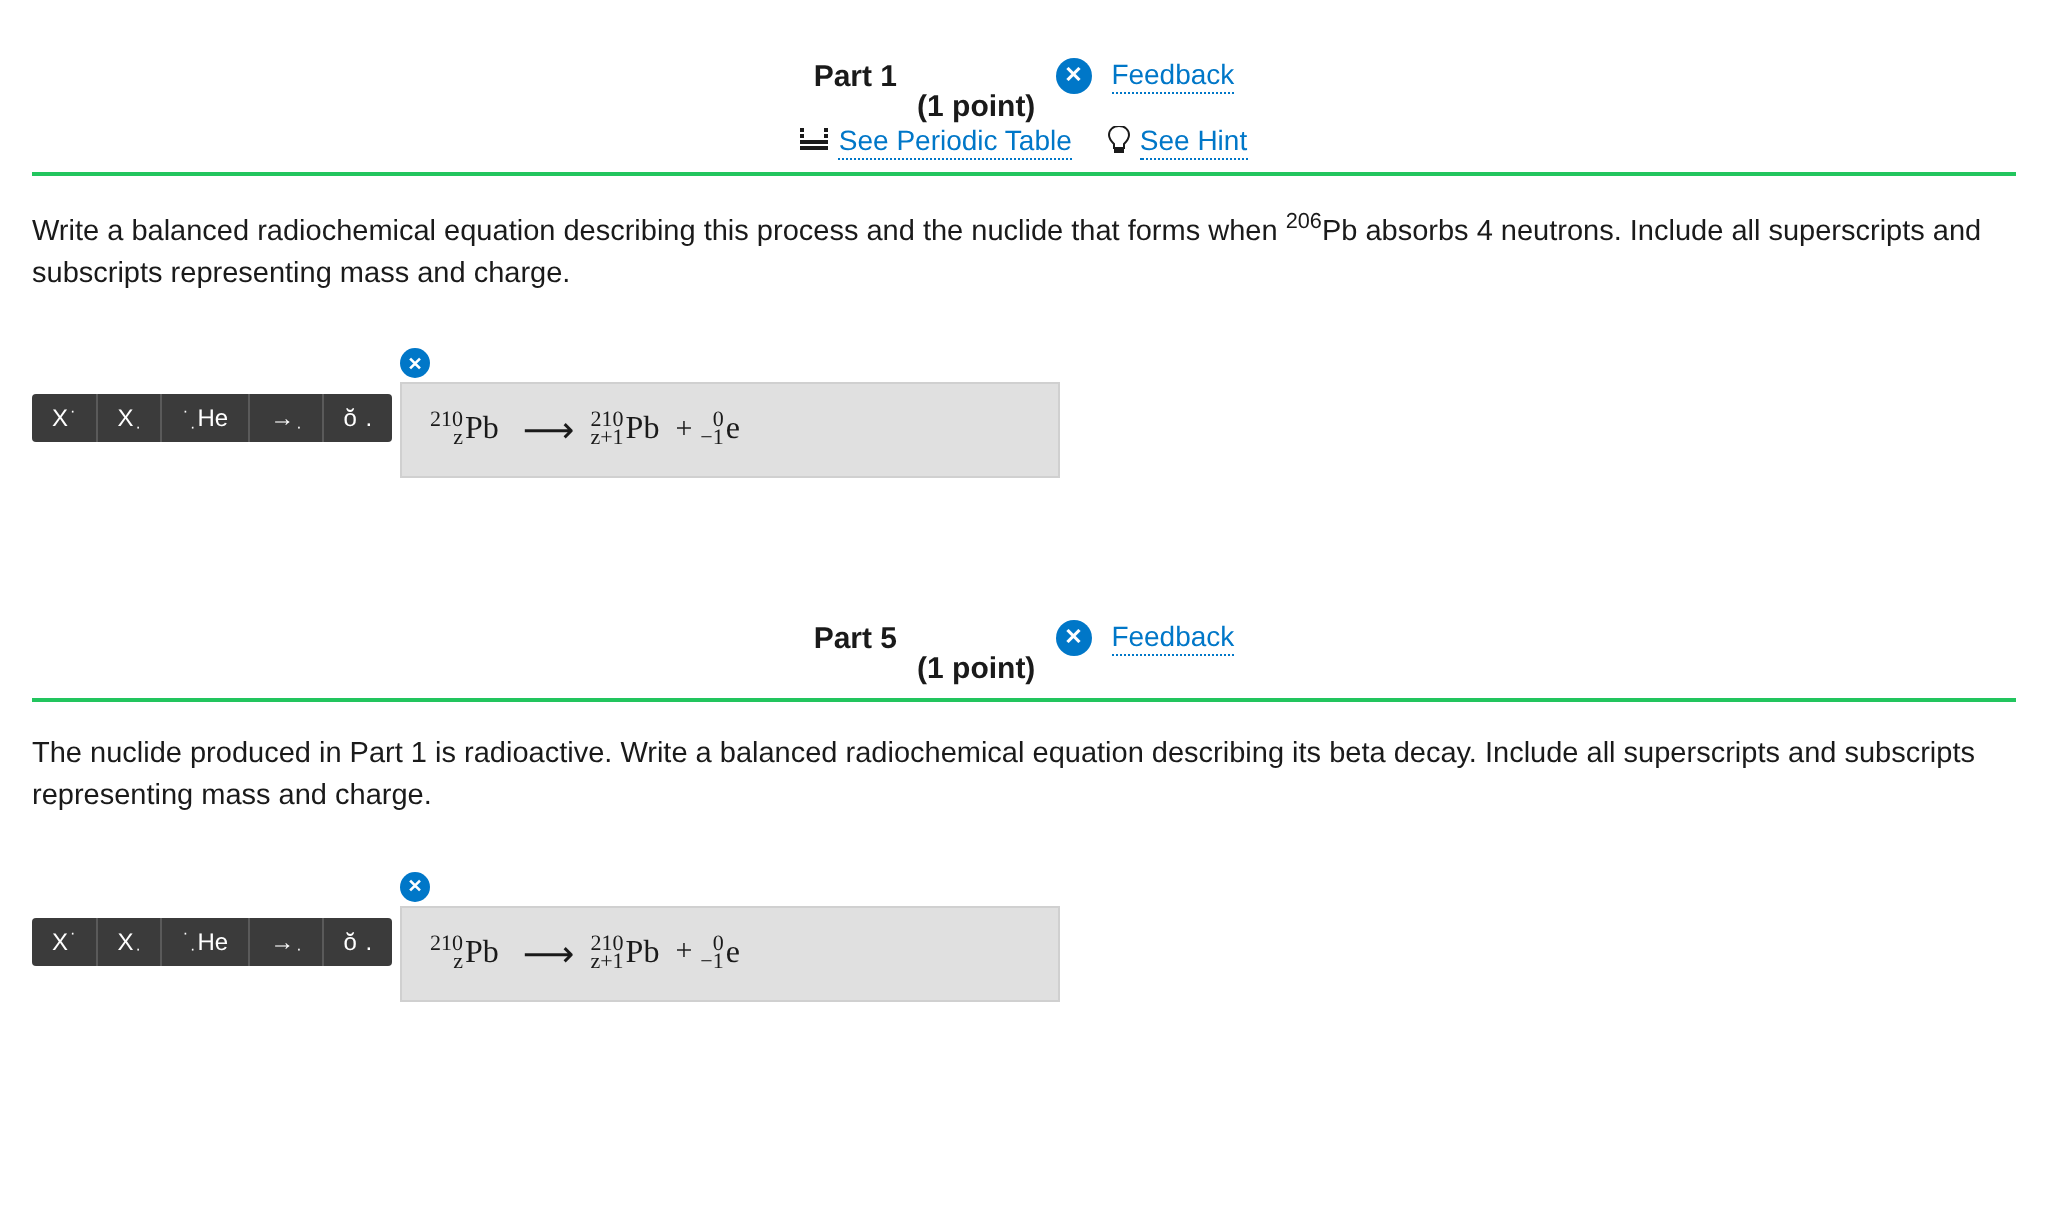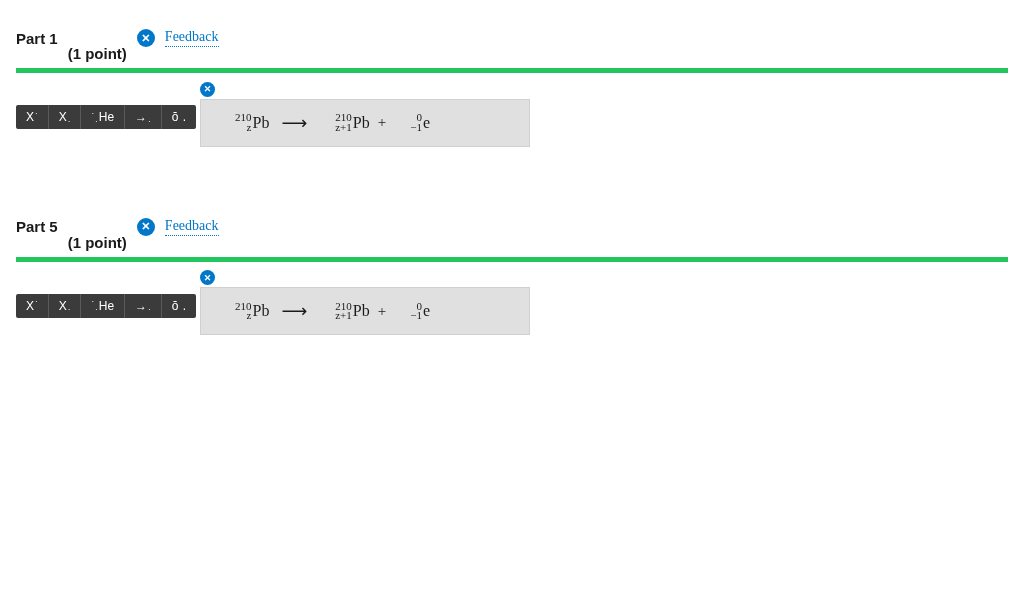--- a/index.html
+++ b/index.html
@@ -13,21 +13,22 @@
     width: 1024px;
   }
   .part-container {
     padding: 8px 16px 20px 16px;
   }
   .part-header {
     display: flex;
     align-items: center;
     justify-content: space-between;
     padding: 6px 0;
-    border-bottom: 5px solid #22c55e;
+    border-bottom: 2px solid #22c55e;
+    flex-direction: column;
   }
   .part-header-left {
     display: flex;
     align-items: center;
     gap: 10px;
   }
   .part-title {
     font-weight: bold;
     font-size: 15px;
   }
@@ -47,21 +48,20 @@
     color: #fff;
     font-weight: bold;
     font-size: 11px;
     line-height: 1;
   }
   .feedback-link, .link {
     color: #0077c8;
     text-decoration: none;
     border-bottom: 1px dotted #0077c8;
     padding-bottom: 1px;
-    font-family: Liberation Serif, serif;
   }
   .part-header-right {
     display: flex;
     align-items: center;
     gap: 18px;
   }
   .icon-wrap {
     display: inline-flex;
     align-items: center;
     gap: 5px;
@@ -127,21 +127,20 @@
     display: flex;
     align-items: center;
   }
   .nuclide {
     display: inline-flex;
     flex-direction: column;
     align-items: flex-end;
     line-height: 0.85;
     font-size: 11px;
     margin-right: 1px;
-    margin-left: 20px;
   }
   .nuclide .n-top { }
   .nuclide .n-bot { }
   .symbol {
     font-size: 16px;
     margin-right: 4px;
   }
   .arrow {
     margin: 0 8px;
     font-size: 18px;
@@ -152,22 +151,50 @@
 <body>
 
 <div class="part-container">
   <div class="part-header">
     <div class="part-header-left">
       <span class="part-title">Part 1</span>
       <span class="points">(1 point)</span>
       <span class="x-badge">✕</span>
       <a href="#" class="feedback-link">Feedback</a>
     </div>
-  </div>
-
+    <div class="part-header-right">
+      <span class="icon-wrap">
+        <span class="pt-icon">
+          <svg width="14" height="12" viewBox="0 0 14 12">
+              <g fill="#1a1a1a">
+                <rect x="0" y="0" width="2" height="2"></rect>
+                <rect x="12" y="0" width="2" height="2"></rect>
+                <rect x="0" y="3" width="2" height="2"></rect>
+                <rect x="12" y="3" width="2" height="2"></rect>
+                <rect x="0" y="6" width="14" height="2"></rect>
+                <rect x="0" y="9" width="14" height="2"></rect>
+              </g>
+            </svg>
+        </span>
+        <a href="#" class="link">See Periodic Table</a>
+      </span>
+      <span class="icon-wrap">
+        <span class="hint-icon">
+          <svg width="11" height="14" viewBox="0 0 11 14">
+              <path d="M5.5 0 C2.5 0 0.5 2 0.5 4.5 C0.5 6.5 2 8 3 9 L3 11 L8 11 L8 9 C9 8 10.5 6.5 10.5 4.5 C10.5 2 8.5 0 5.5 0 Z M3.5 12 L7.5 12 L7.5 13 L3.5 13 Z" fill="none" stroke="#1a1a1a" stroke-width="1"></path>
+            </svg>
+        </span>
+        <a href="#" class="link">See Hint</a>
+      </span>
+    </div>
+  </div>
+
+  <div class="question-text">
+    <span>Write a balanced radiochemical equation describing this process and the nuclide that forms when </span><span class="sup">206</span><span>Pb</span><span> absorbs 4 neutrons. Include all superscripts and subscripts representing mass and charge.</span>
+  </div>
 
   <div class="toolbar">
     <div class="tb-btn">
         <span>X</span>
         <span class="tb-sup">·</span>
       </div>
     <div class="tb-btn">
         <span>X</span>
         <span class="tb-sub">·</span>
       </div>
@@ -213,20 +240,21 @@
 <div class="part-container" style="padding-top:30px;">
   <div class="part-header">
     <div class="part-header-left">
       <span class="part-title">Part 5</span>
       <span class="points">(1 point)</span>
       <span class="x-badge">✕</span>
       <a href="#" class="feedback-link">Feedback</a>
     </div>
   </div>
 
+  <div class="question-text">The nuclide produced in Part 1 is radioactive. Write a balanced radiochemical equation describing its beta decay. Include all superscripts and subscripts representing mass and charge.</div>
 
   <div class="toolbar">
     <div class="tb-btn">
         <span>X</span>
         <span class="tb-sup">·</span>
       </div>
     <div class="tb-btn">
         <span>X</span>
         <span class="tb-sub">·</span>
       </div>

